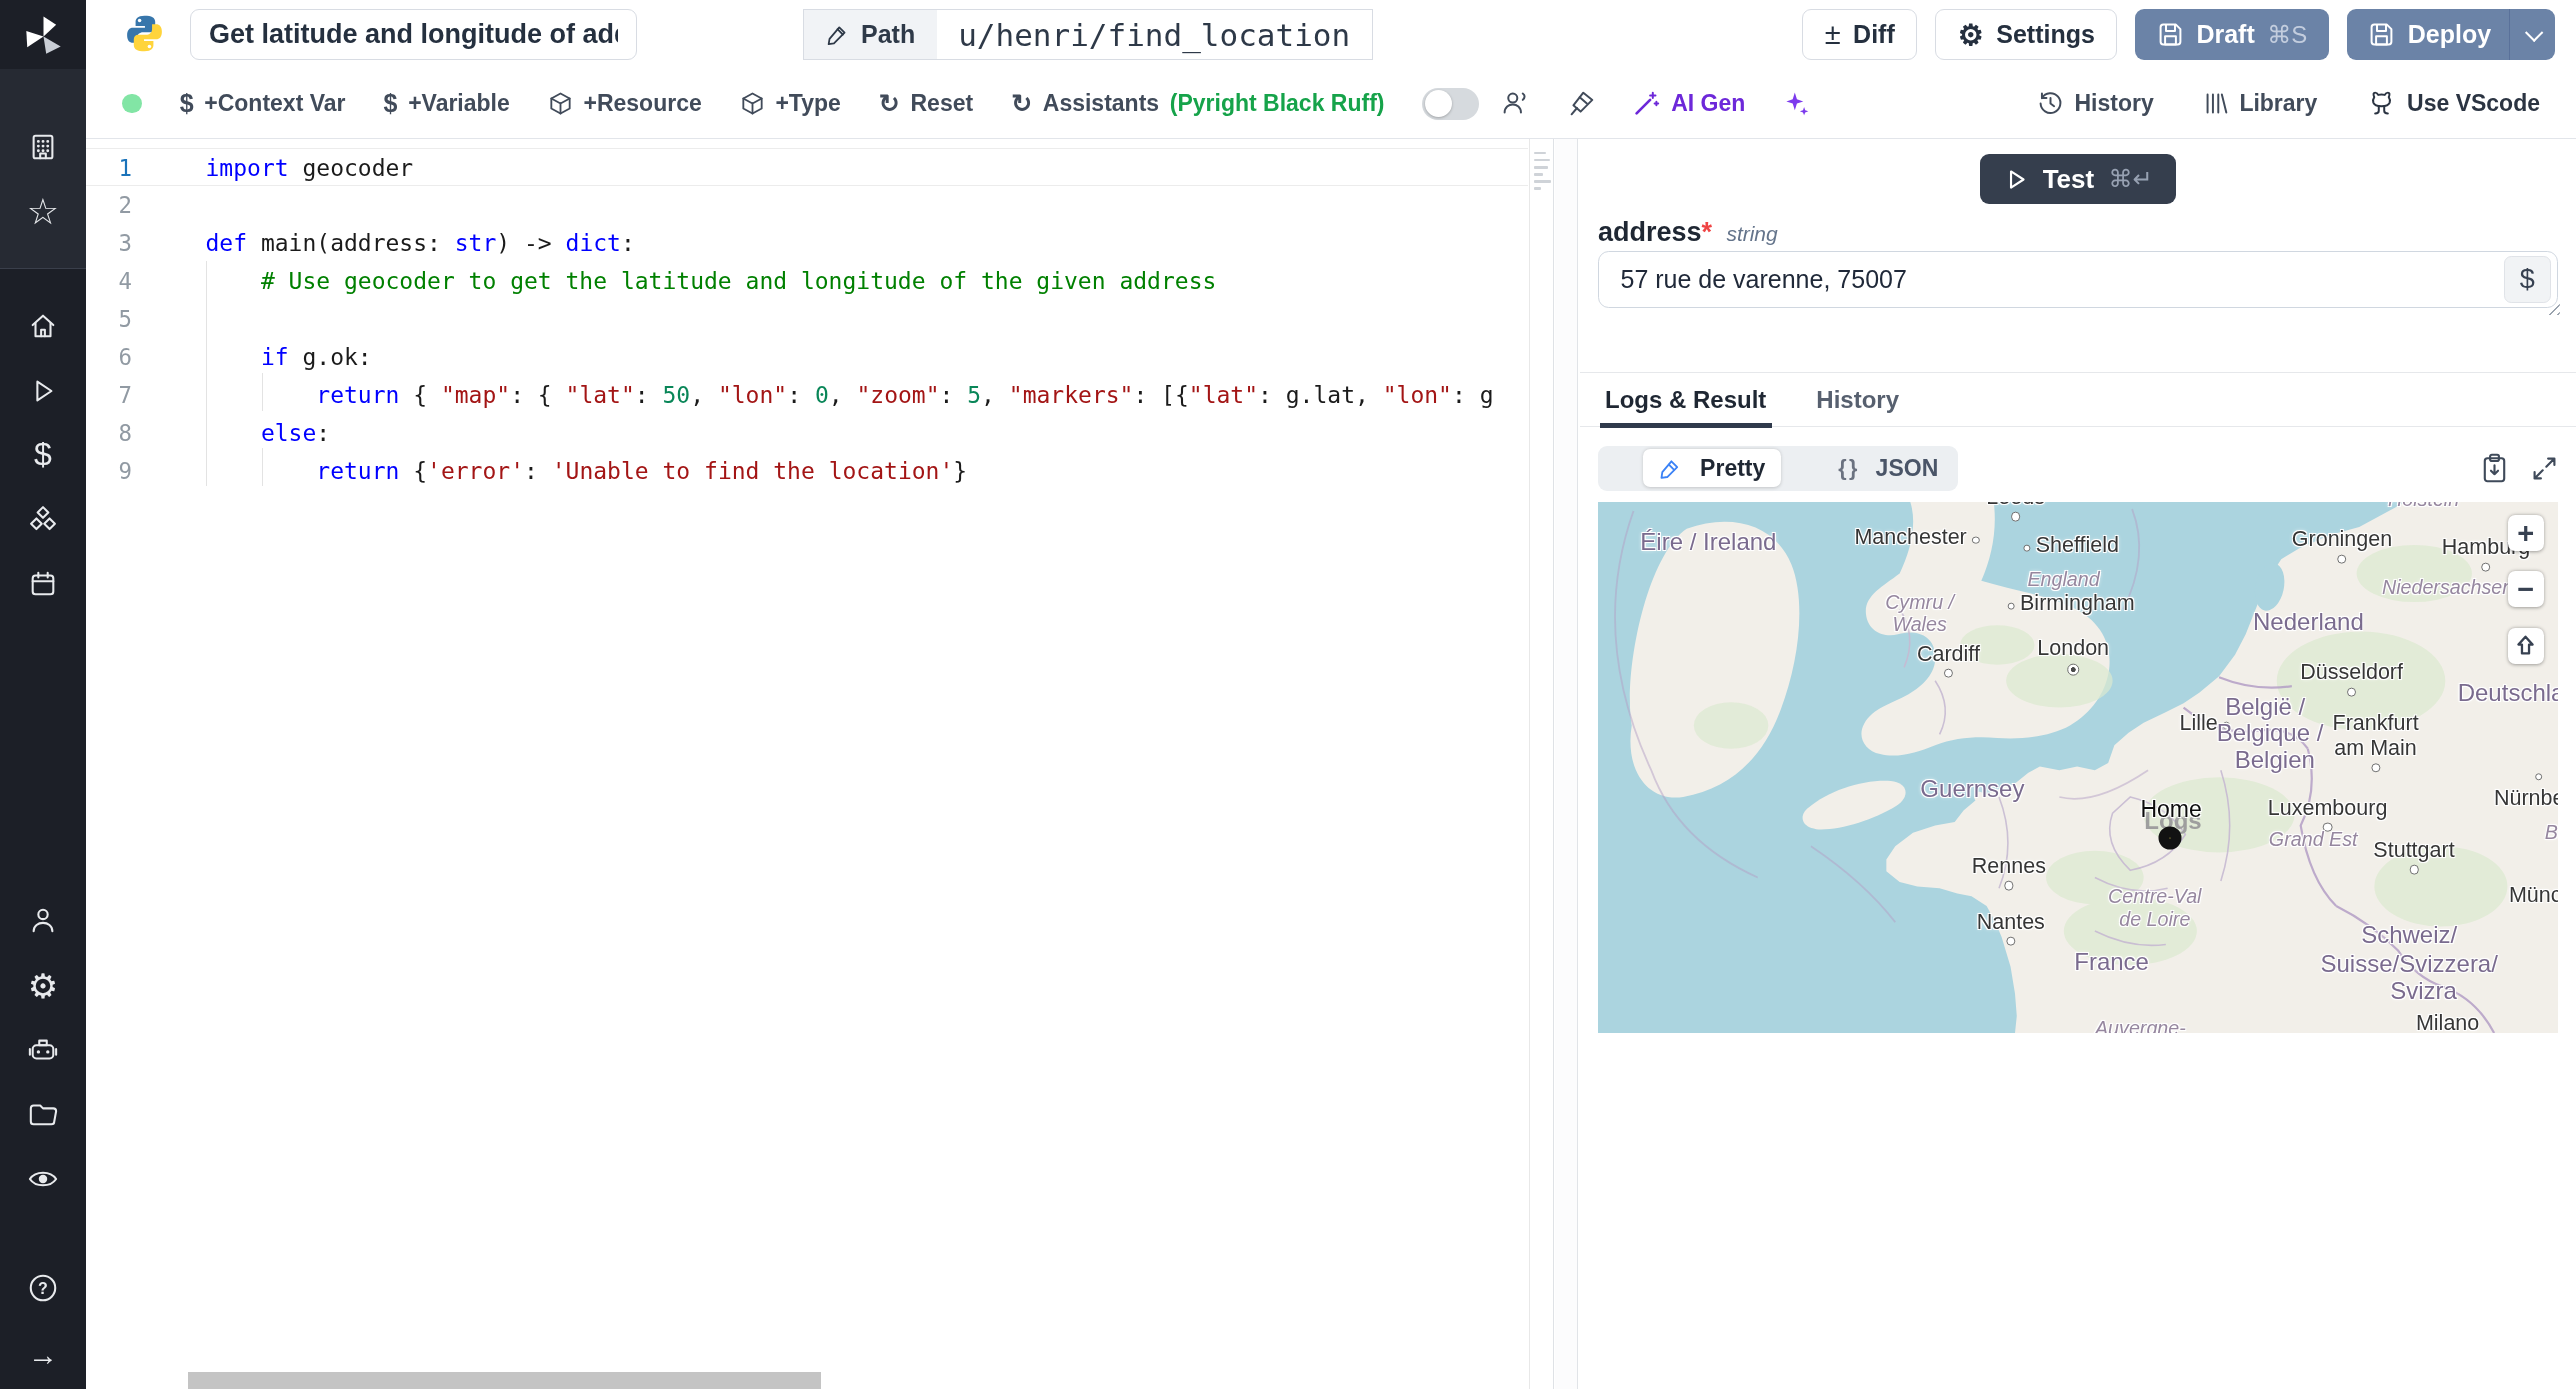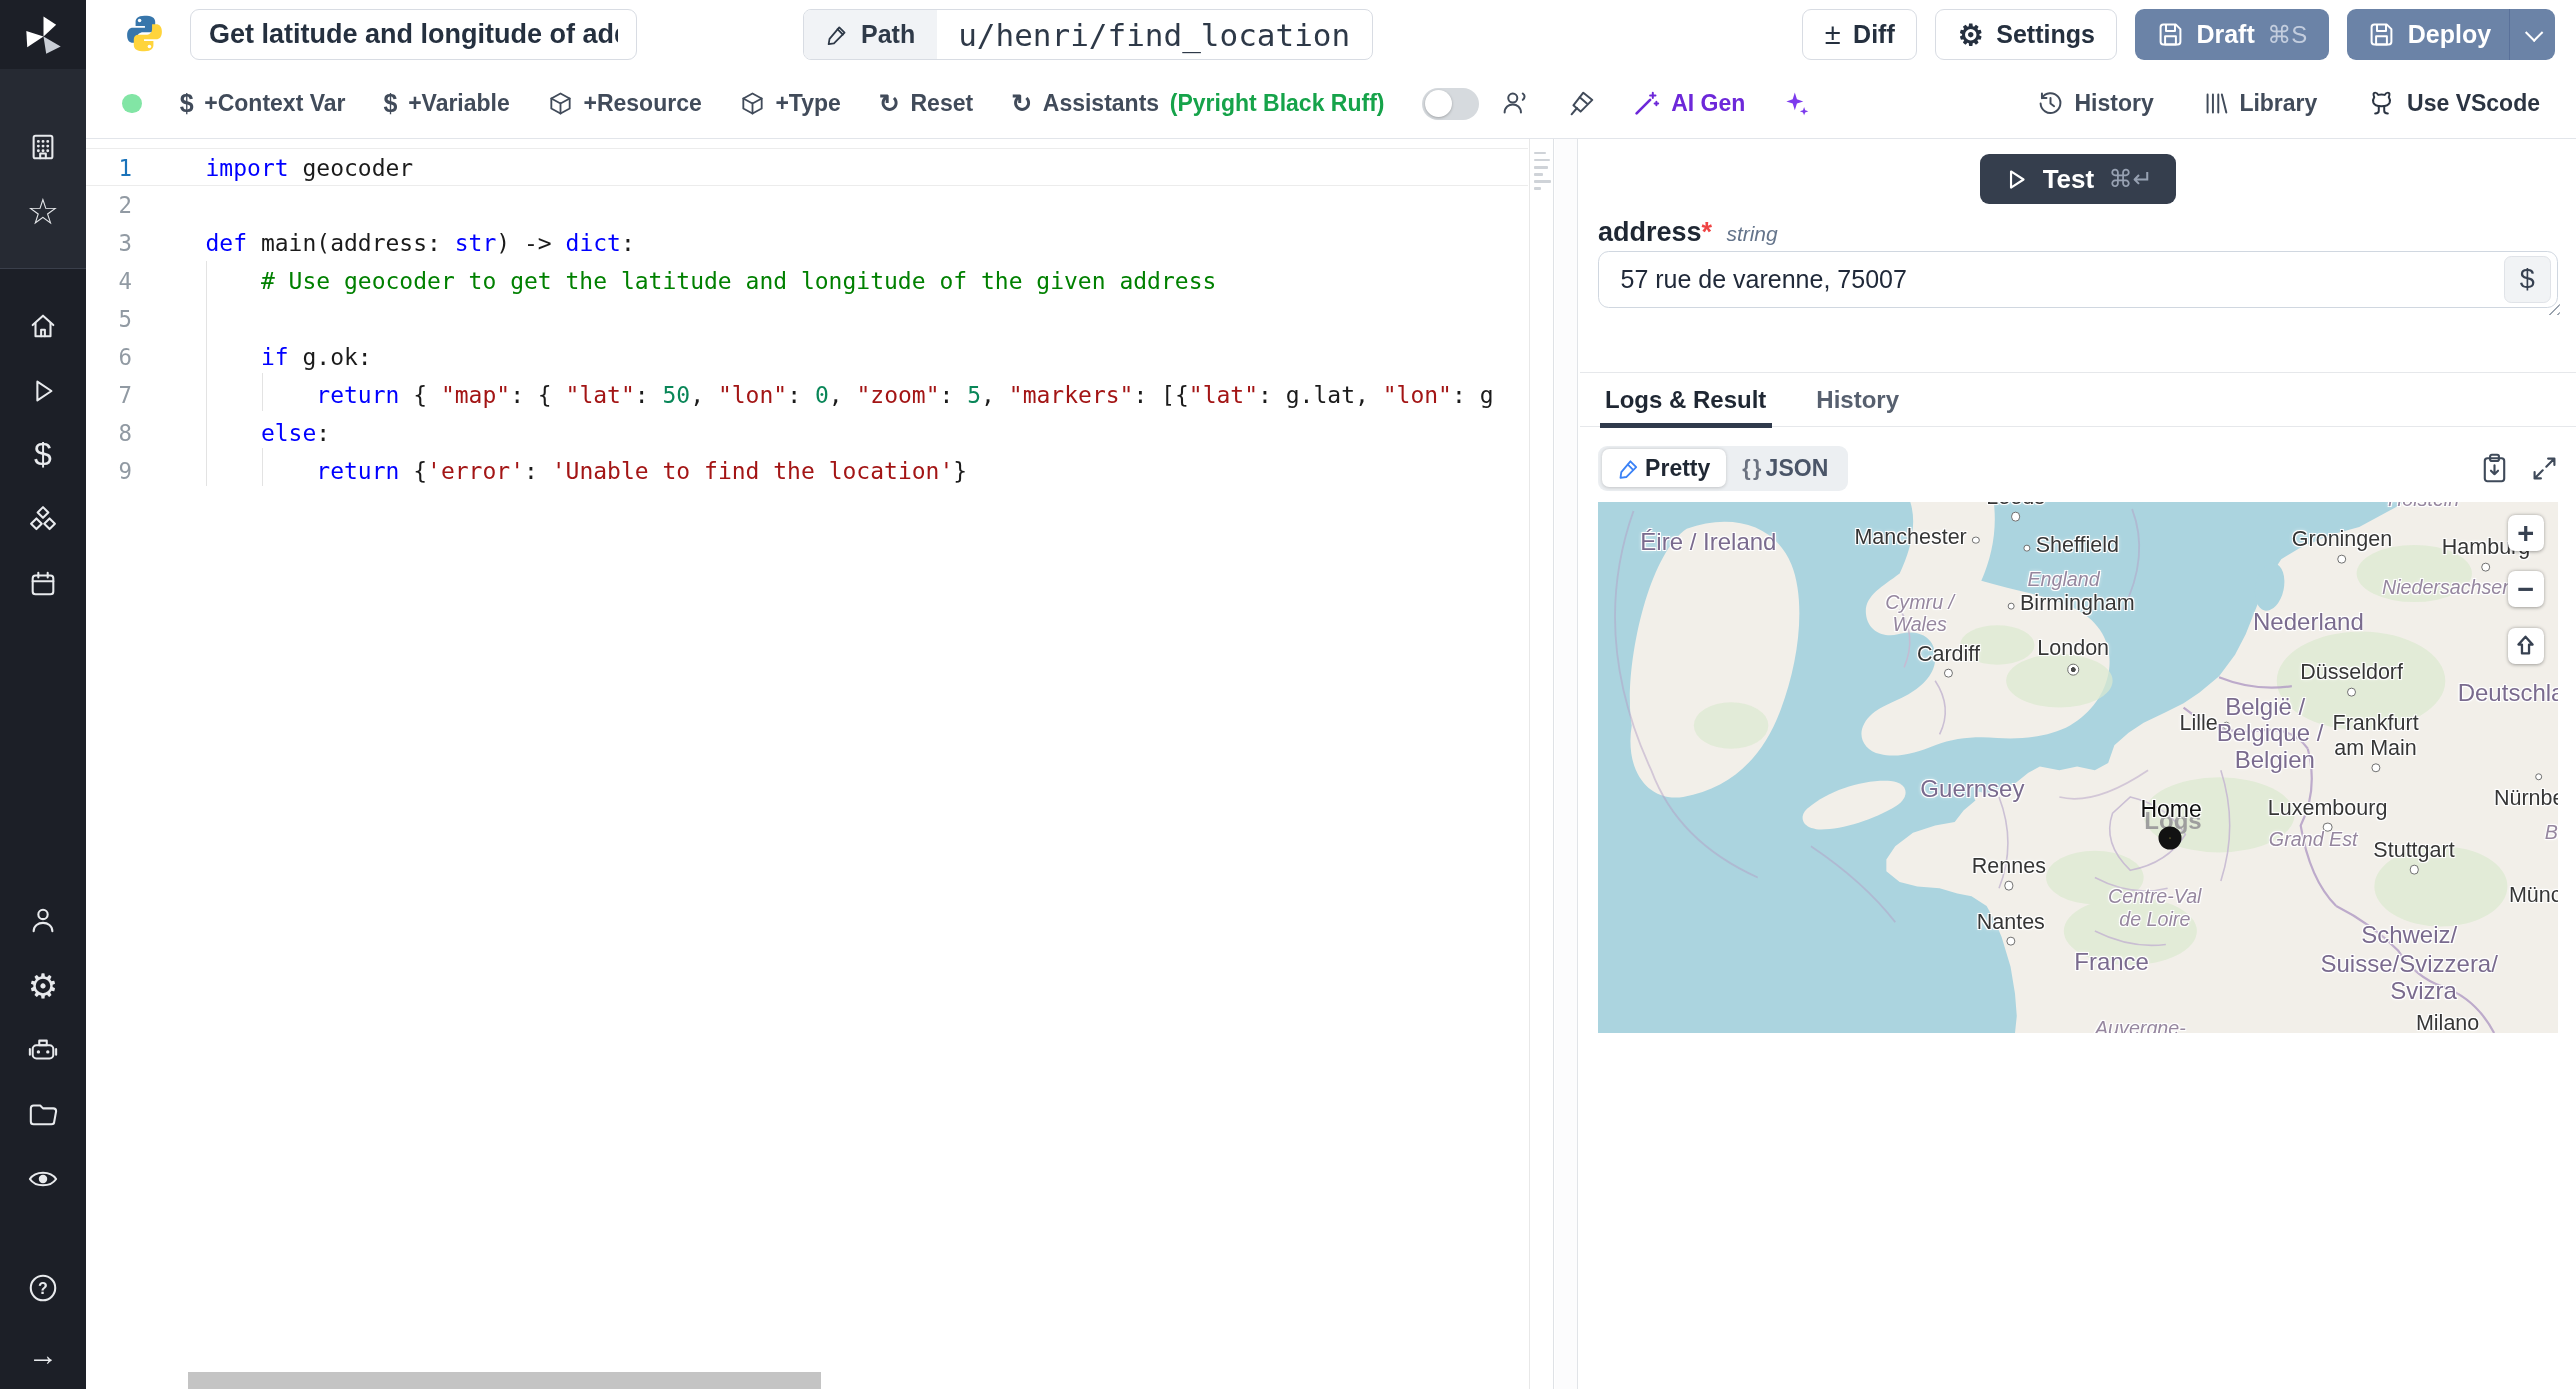--- a/index.html
+++ b/index.html
@@ -14,21 +14,21 @@
   .logo-cell { position:absolute; left:0; top:9px; width:86px; height:54px; display:flex; align-items:center; justify-content:center; }
   .sb-icon { position:absolute; width:86px; height:47px; display:flex; align-items:center; justify-content:center; color:#e8eaed; cursor:pointer; }
   .sb-icon svg { stroke:#e8eaed; fill:none; stroke-width:2.2; stroke-linecap:round; stroke-linejoin:round; }
   .sb-glyph { font-size:30px; color:#e8eaed; }
 
   
   .topbar { position:absolute; left:86px; top:0; width:2490px; height:69px; background:#fff; }
   .py-icon { position:absolute; left:38px; top:13.4px; }
   .title-input { position:absolute; left:104px; top:9px; width:447px; height:51px; border:1.8px solid #d8dce3; border-radius:9px;
     font-size:27px; font-weight:700; color:#25303f; padding:0 18px; outline:none; font-family:"Liberation Sans",sans-serif; }
-  .path-pill { position:absolute; left:717px; top:9px; height:51px; display:flex; align-items:stretch; border:1.8px solid #d8dce3; border-radius:8px; overflow:hidden; background:#fff; cursor:pointer; }
+  .path-pill { position:absolute; left:717px; top:9px; height:51px; display:flex; align-items:stretch; border:1.8px solid #d8dce3; border-radius:0; overflow:hidden; background:#fff; cursor:pointer; }
   .path-left { display:flex; align-items:center; gap:12.5px; background:#f1f3f6; padding:0 21.5px; font-size:25px; font-weight:700; color:#2e3948; }
   .path-right { display:flex; align-items:center; padding:0 21.5px; font-size:31px; color:#2e3948; }
   .tb-buttons { position:absolute; right:21.5px; top:9px; display:flex; gap:18px; }
   .btn { height:51px; display:flex; align-items:center; gap:12.5px; border-radius:9px; padding:0 21.5px; font-size:25px; font-weight:700; cursor:pointer; }
   .btn.light { background:#fff; border:1.8px solid #d8dce3; color:#25303f; }
   .btn.blue { background:#6b83a7; color:#fff; border:none; }
   .btn .shortcut { color:#c3cdde; font-weight:400; font-size:24px; }
   .btn .pm { font-size:29px; font-weight:400; }
   .btn .gear { font-size:29px; }
   .deploy-split { display:flex; align-items:center; align-self:stretch; margin:0px -21.5px 0 5.4px; padding:0 16px; border-left:1.8px solid #5a719a; }
@@ -78,21 +78,21 @@
   .arg-input { width:100%; height:57px; border:1.8px solid #d0d7e0; border-radius:10.7px; font-size:25px; color:#202939; padding:0 81px 0 21.5px; outline:none; font-family:"Liberation Sans",sans-serif; }
   .var-btn { position:absolute; right:7.2px; top:5.4px; width:47px; height:47px; background:#f1f3f5; border:0.9px solid #e0e3e8; border-radius:7.2px; font-size:27px; color:#374151; display:flex; align-items:center; justify-content:center; cursor:pointer; }
   .resize-h { position:absolute; right:-1.8px; bottom:-7.2px; width:16px; height:16px;
     background:repeating-linear-gradient(135deg, transparent 0 3.6px, #9aa3ae 3.6px 5.4px); clip-path:polygon(100% 0,100% 100%,0 100%); cursor:nwse-resize; }
   .tabs { margin-top:64px; border-top:1.8px solid #e6e8eb; border-bottom:1.8px solid #e6e8eb; padding:0 25px; height:55px; display:flex; gap:50px; align-items:stretch; }
   .tab { display:flex; align-items:center; font-size:24px; font-weight:600; color:#57606f; cursor:pointer; position:relative; }
   .tab.active { color:#1f2733; }
   .tab.active::after { content:''; position:absolute; left:-5.4px; right:-5.4px; bottom:-1.8px; height:5.4px; background:#2f3a4b; }
   .result-bar { margin:19.7px 18px 0; display:flex; justify-content:space-between; align-items:center; height:43px; }
   .seg { display:inline-flex; background:#eceff2; border-radius:9px; padding:3.6px; align-items:center; }
-  .seg-item { display:flex; align-items:center; gap:6px; padding:0 16px; height:38px; border-radius:7.2px; font-size:23px; font-weight:600; color:#4a5568; cursor:pointer; }
+  .seg-item { display:flex; align-items:center; gap:20px; padding:0 16px; height:38px; border-radius:7.2px; font-size:23px; font-weight:600; color:#4a5568; cursor:pointer;margin-left:41px; }
   .seg-item.active { background:#fff; box-shadow:0 0.9px 3.6px rgba(0,0,0,.18); color:#1f2733; }
   .braces { font-size:21.5px; color:#6b7280; letter-spacing:-1.8px; }
   .rb-icons { display:flex; gap:23px; align-items:center; }
   .rb-icons svg { stroke:#3f4a5a; fill:none; stroke-width:2.4; stroke-linecap:round; stroke-linejoin:round; cursor:pointer; }
 
   
   .map { position:relative; margin:12.5px 18px 0; height:531px; background:#abd4df; overflow:hidden; cursor:grab; }
   .map svg.land { position:absolute; inset:0; width:100%; height:100%; }
   .ml { position:absolute; transform:translate(-50%,-50%); white-space:pre-line; text-align:center; line-height:1.15; z-index:5;
     text-shadow:-0.9px -0.9px 0 #fff,0.9px -0.9px 0 #fff,-0.9px 0.9px 0 #fff,0.9px 0.9px 0 #fff,0 0 4.5px #fff; pointer-events:none; }

